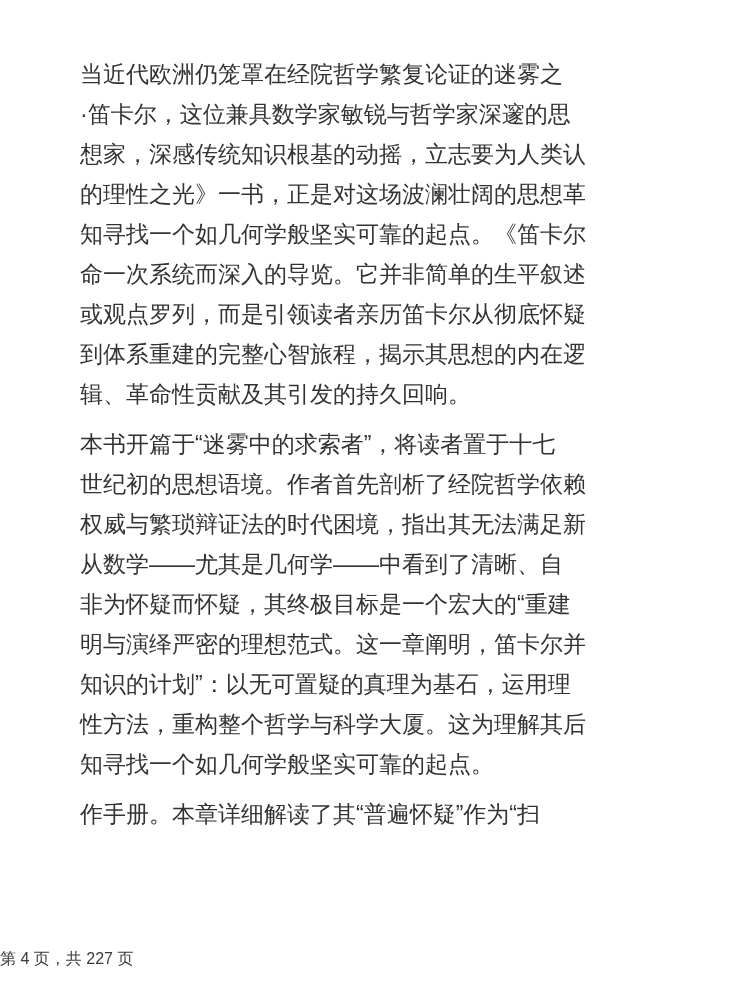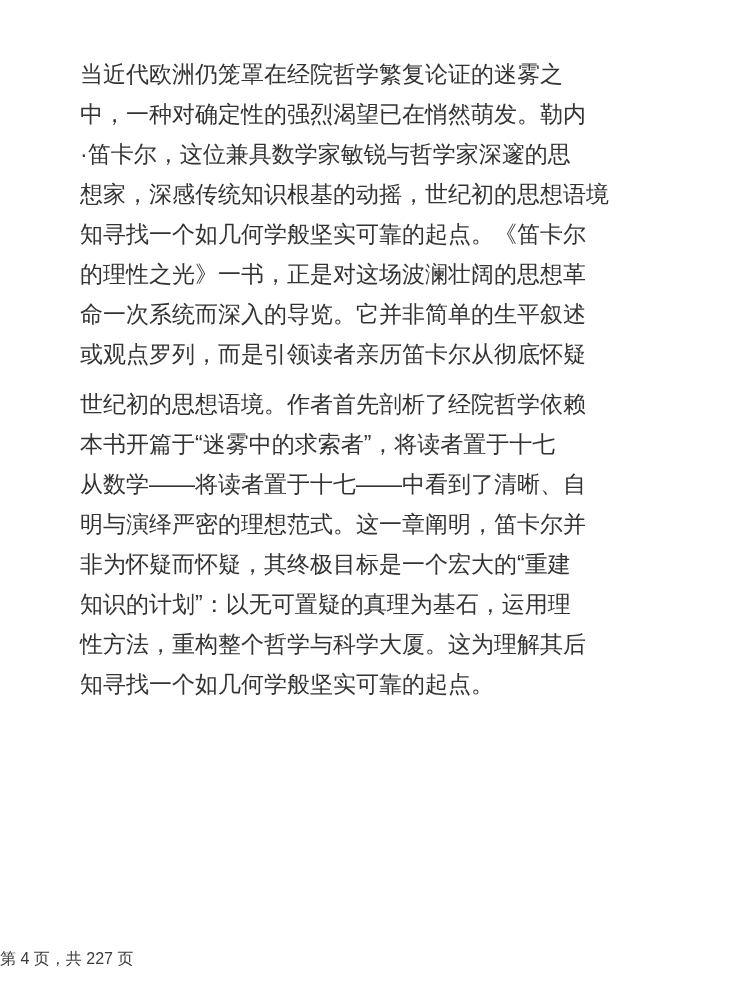--- a/index.html
+++ b/index.html
@@ -44,39 +44,42 @@
   }
 </style>
 </head>
 <body>
 
 <div class="page">
   <div class="content">
 
     <div class="paragraph">
       <div class="line">当近代欧洲仍笼罩在经院哲学繁复论证的迷雾之</div>
-      <div class="line">中，一种对确定性的强烈渴望已在悄然萌发。勒内</div>
       <div class="line">·笛卡尔，这位兼具数学家敏锐与哲学家深邃的思</div>
-      <div class="line">想家，深感传统知识根基的动摇，世纪初的思想语境</div>
+      <div class="line">想家，深感传统知识根基的动摇，立志要为人类认</div>
+      <div class="line">的理性之光》一书，正是对这场波澜壮阔的思想革</div>
       <div class="line">知寻找一个如几何学般坚实可靠的起点。《笛卡尔</div>
-      <div class="line">的理性之光》一书，正是对这场波澜壮阔的思想革</div>
       <div class="line">命一次系统而深入的导览。它并非简单的生平叙述</div>
       <div class="line">或观点罗列，而是引领读者亲历笛卡尔从彻底怀疑</div>
+      <div class="line">到体系重建的完整心智旅程，揭示其思想的内在逻</div>
+      <div class="line">辑、革命性贡献及其引发的持久回响。</div>
     </div>
 
     <div class="paragraph">
+      <div class="line">本书开篇于“迷雾中的求索者”，将读者置于十七</div>
       <div class="line">世纪初的思想语境。作者首先剖析了经院哲学依赖</div>
-      <div class="line">本书开篇于“迷雾中的求索者”，将读者置于十七</div>
-      <div class="line">从数学——将读者置于十七——中看到了清晰、自</div>
+      <div class="line">权威与繁琐辩证法的时代困境，指出其无法满足新</div>
+      <div class="line">从数学——尤其是几何学——中看到了清晰、自</div>
+      <div class="line">非为怀疑而怀疑，其终极目标是一个宏大的“重建</div>
       <div class="line">明与演绎严密的理想范式。这一章阐明，笛卡尔并</div>
-      <div class="line">非为怀疑而怀疑，其终极目标是一个宏大的“重建</div>
       <div class="line">知识的计划”：以无可置疑的真理为基石，运用理</div>
       <div class="line">性方法，重构整个哲学与科学大厦。这为理解其后</div>
       <div class="line">知寻找一个如几何学般坚实可靠的起点。</div>
     </div>
 
     <div class="paragraph">
+      <div class="line">作手册。本章详细解读了其“普遍怀疑”作为“扫</div>
     </div>
 
   </div>
 
   <div class="footer">第 4 页，共 227 页</div>
 </div>
 
 </body></html>

